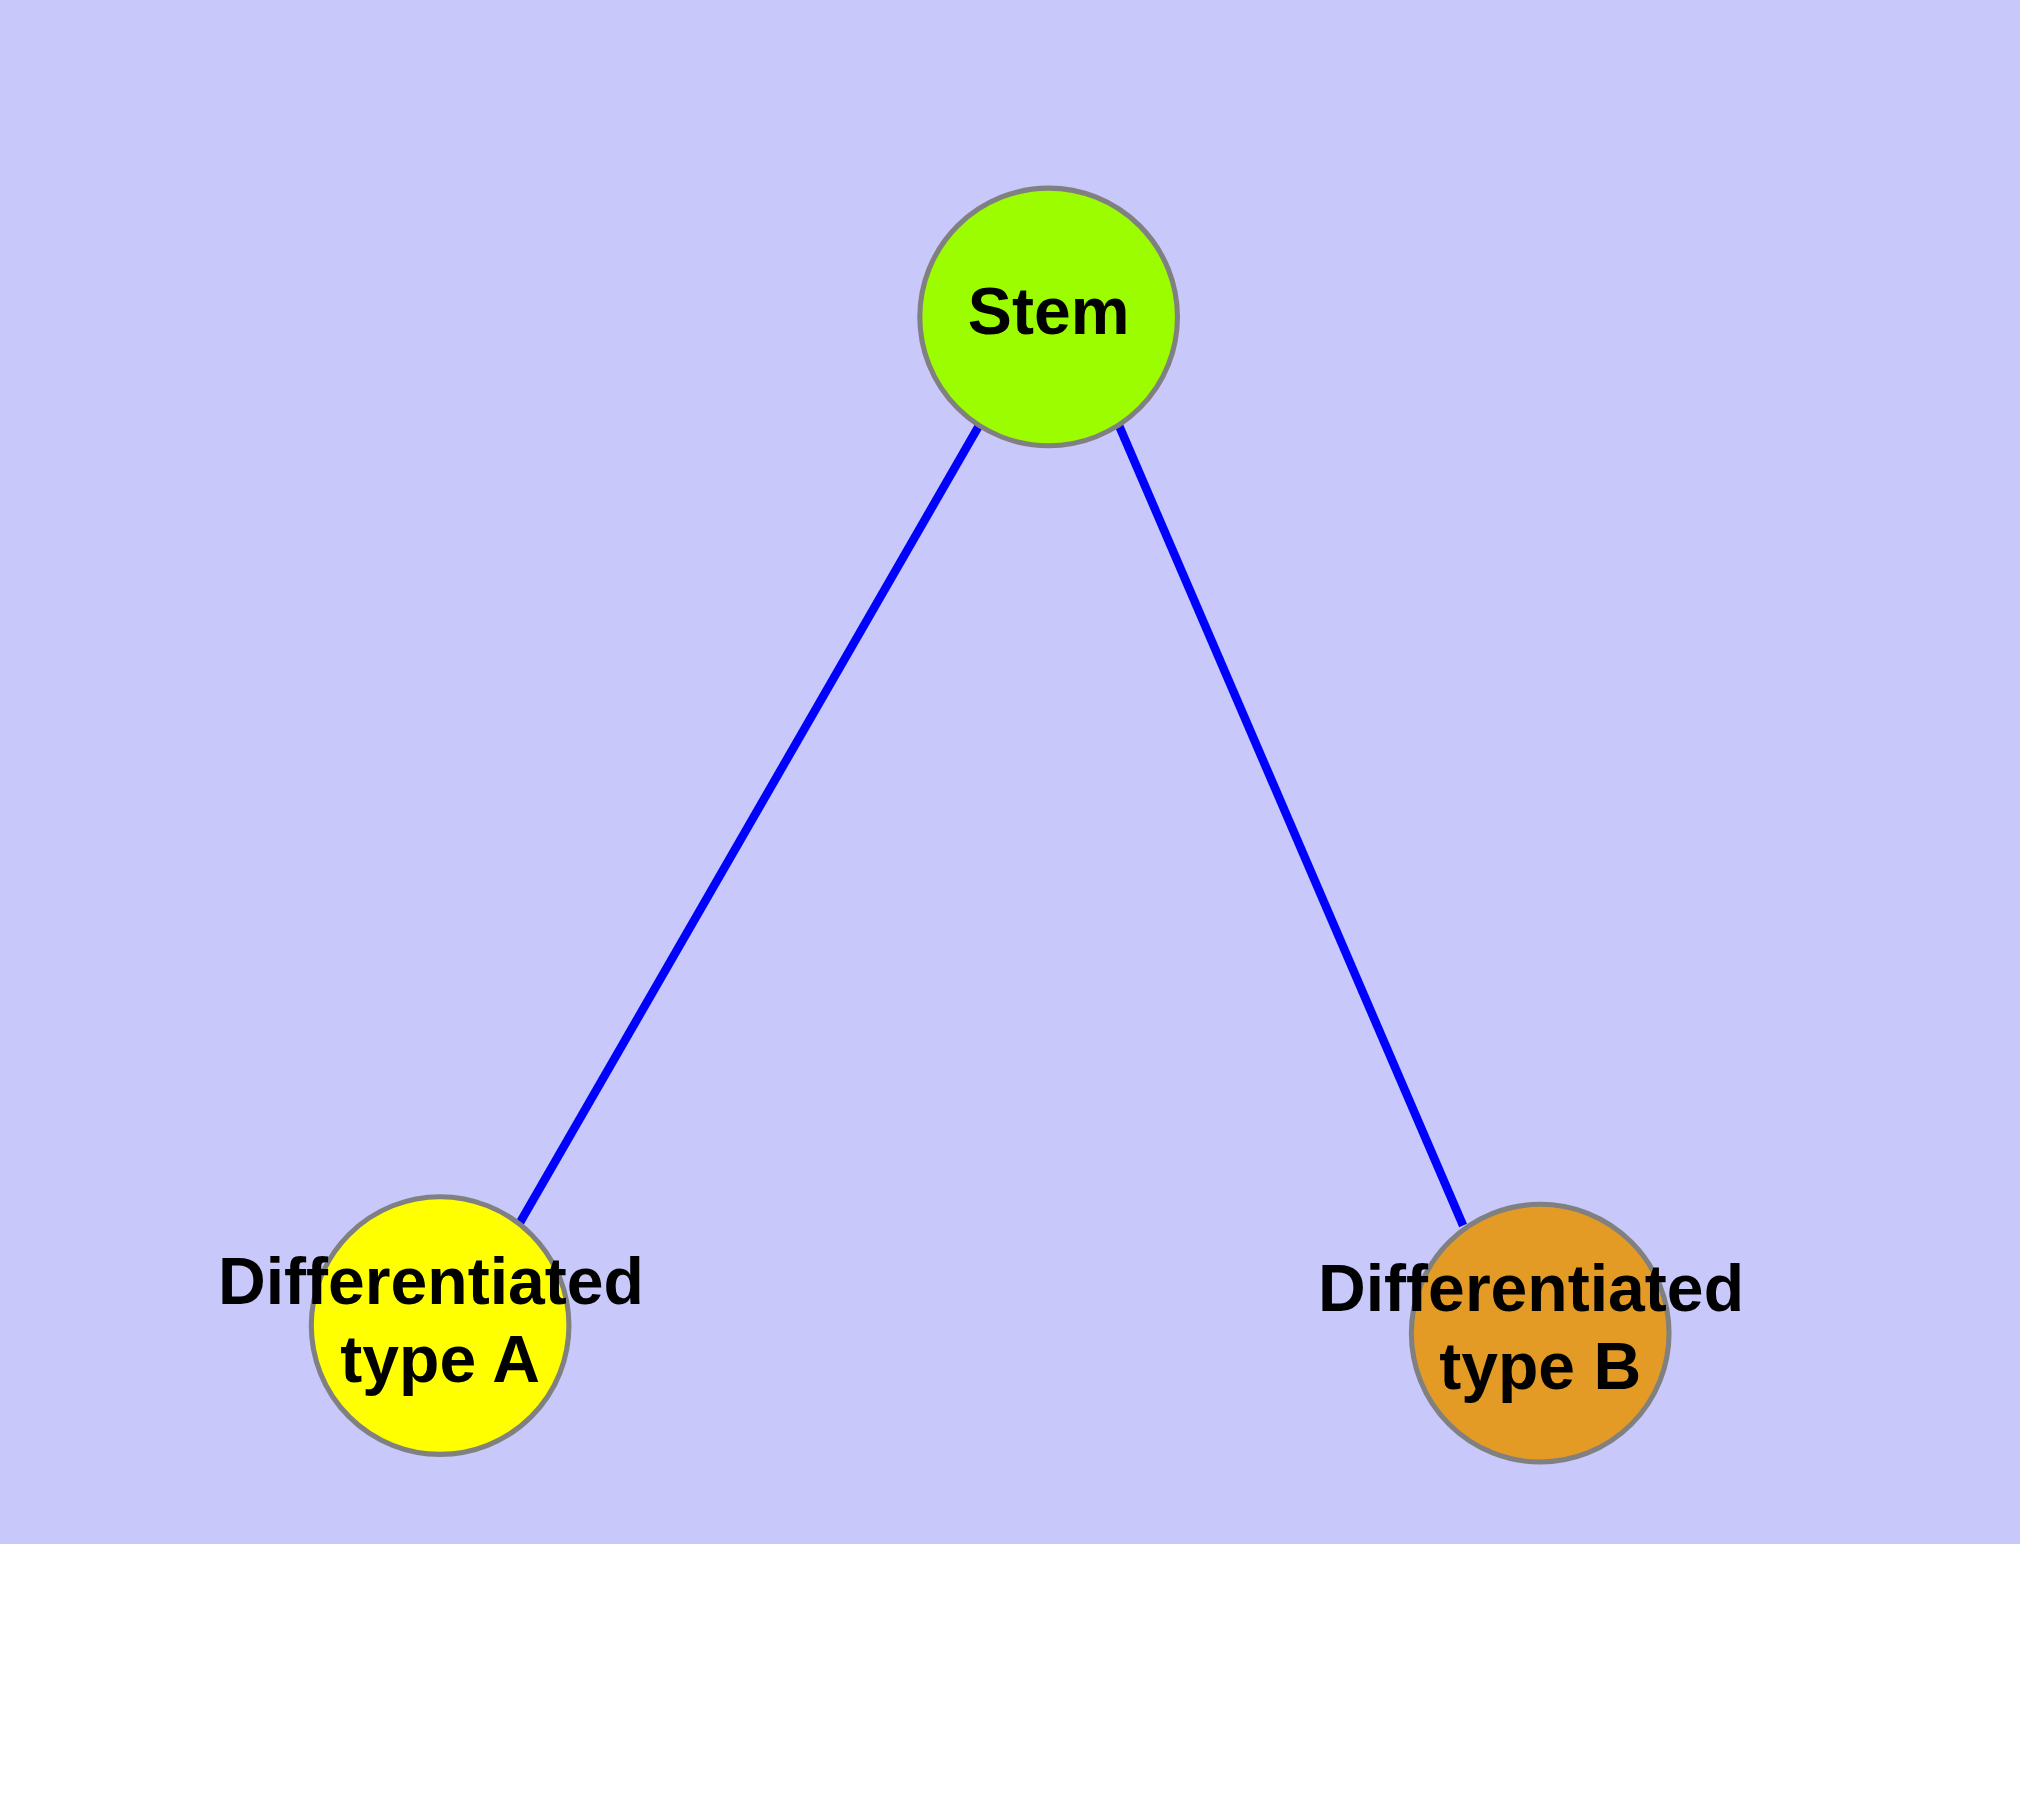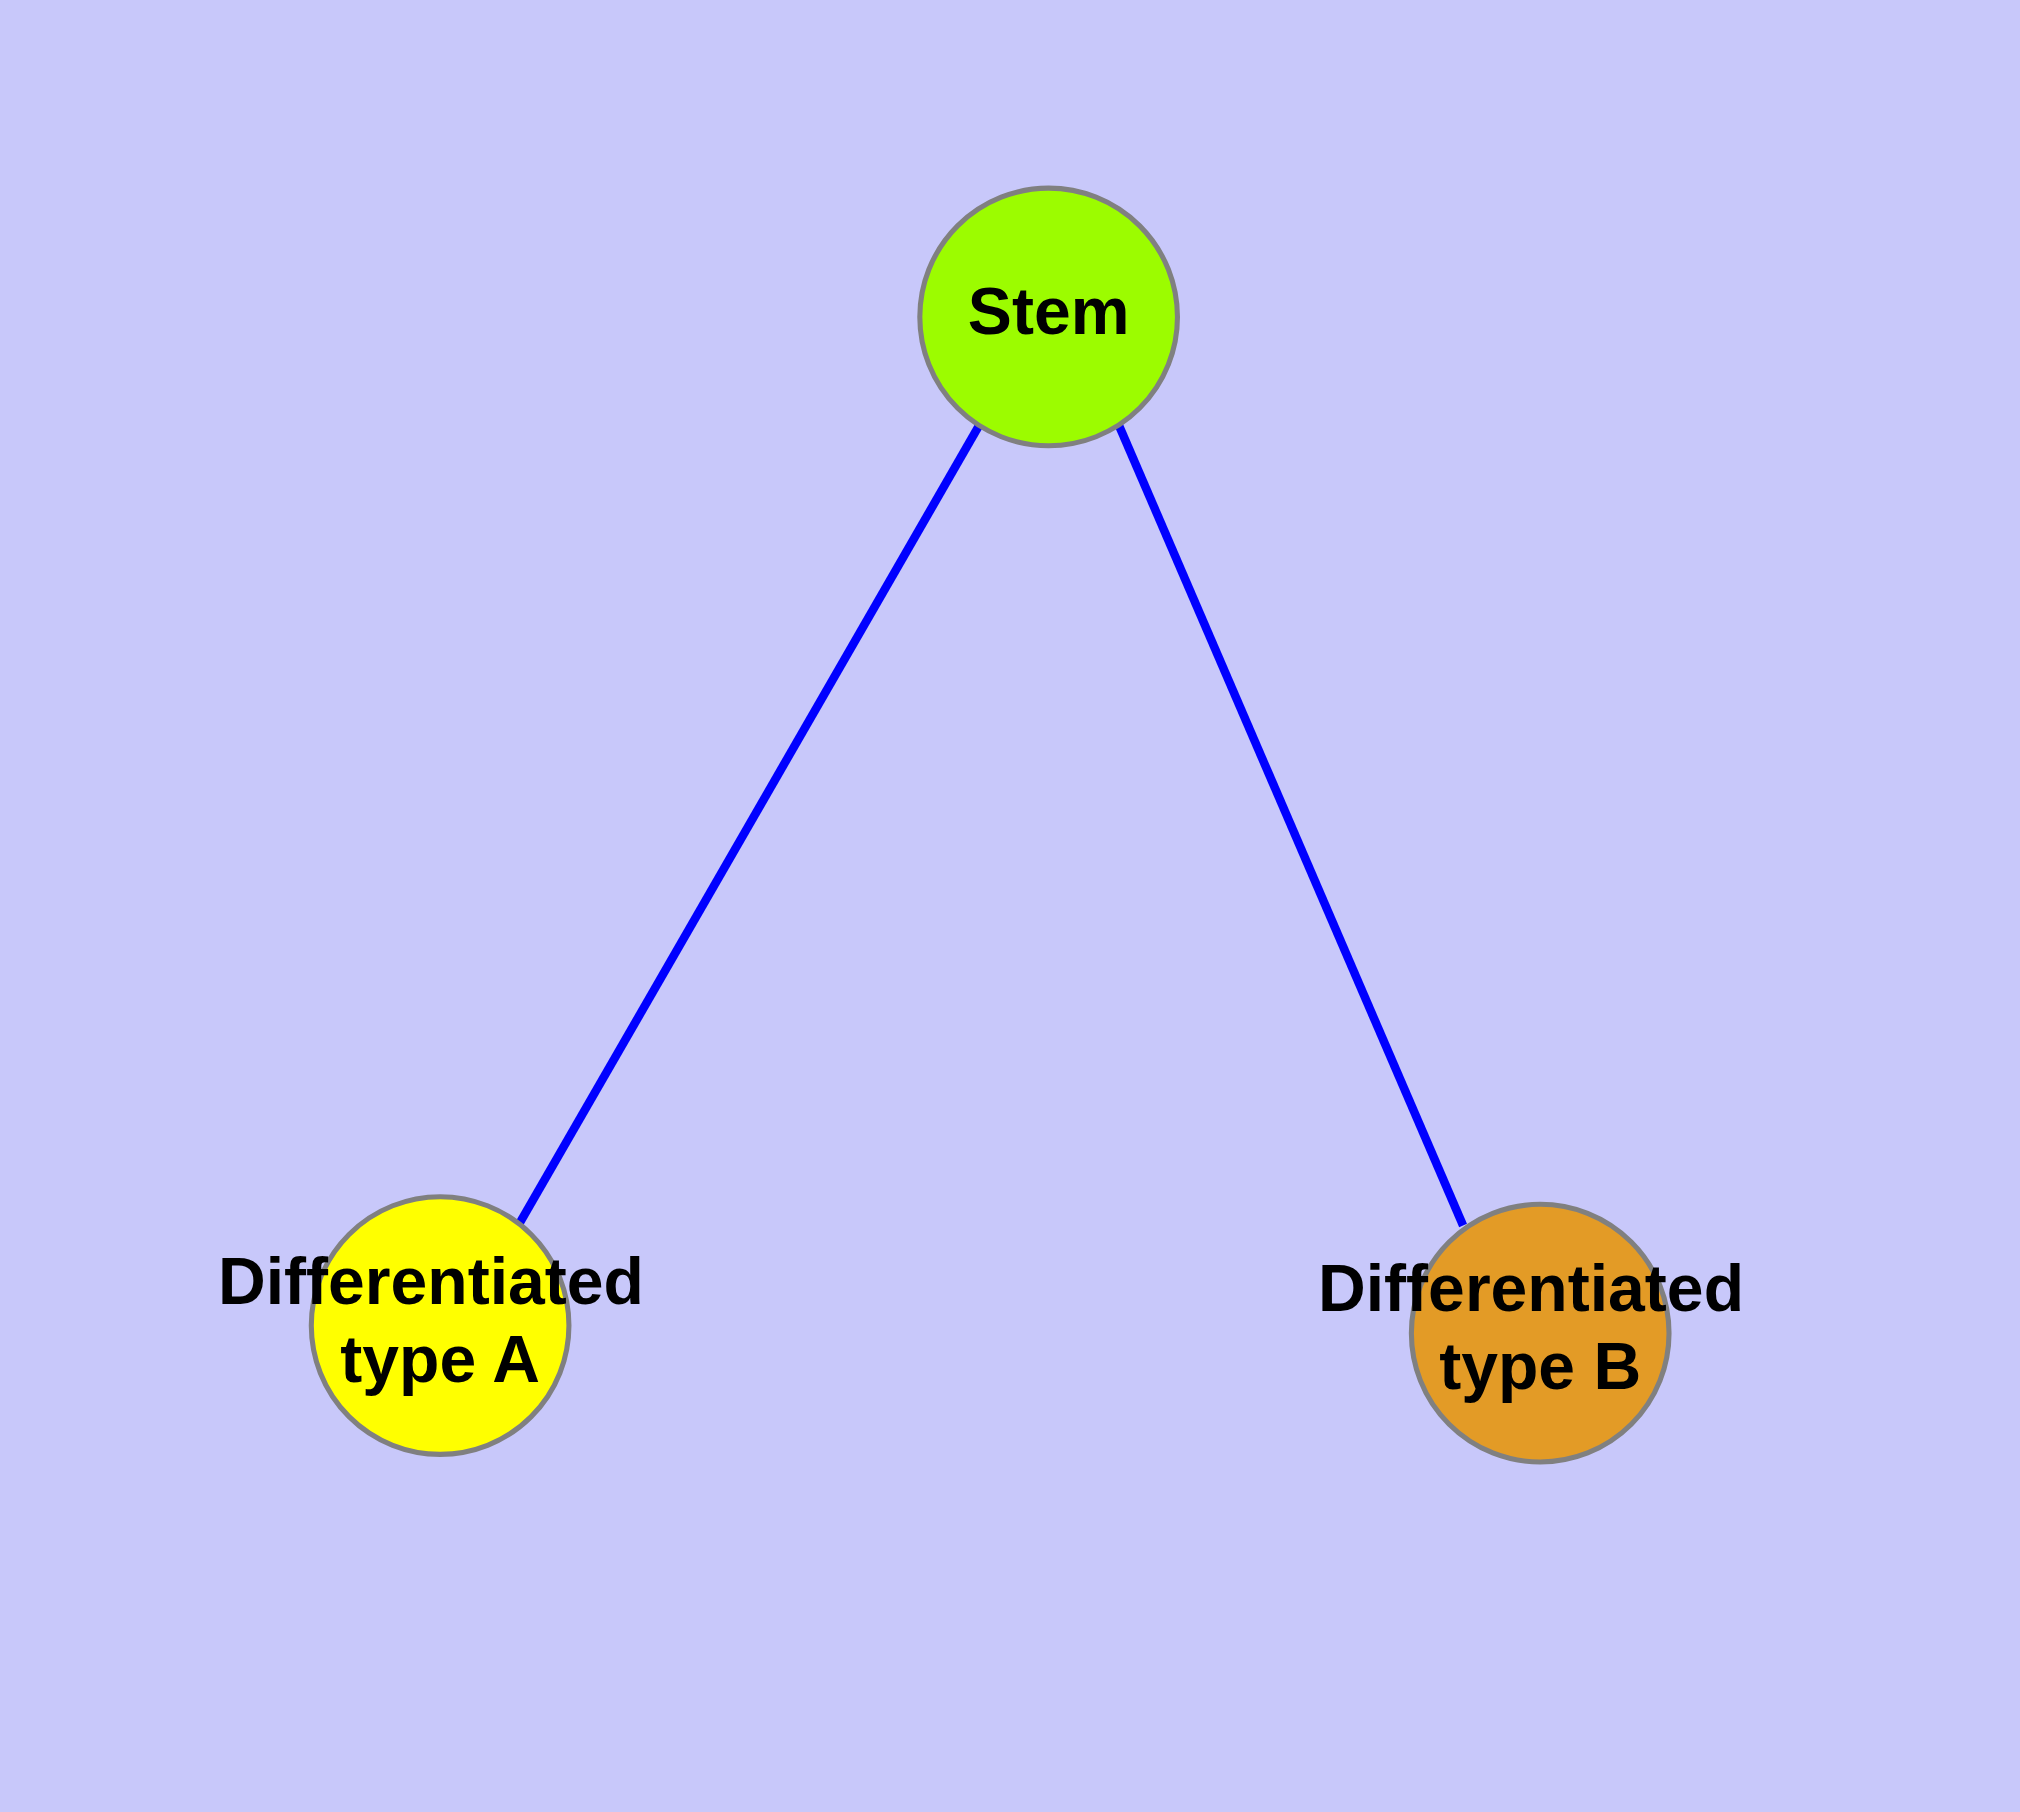--- a/index.html
+++ b/index.html
@@ -32,21 +32,21 @@
     fill: #000000;
     font-family: "Liberation Sans", "DejaVu Sans", sans-serif;
     text-anchor: middle;
     dominant-baseline: middle;
     paint-order: normal;
   }
 </style>
 </head>
 <body>
 
-<div id="canvas" style="width: 2021px; height: 1812px;">
+<div id="canvas" style="width: 2021px; height: 1544px;">
 
   <div id="graph-bg" style="background: rgb(200, 200, 250); width: 2021px; height: 1812px;"></div>
 
   <svg id="graph-svg" viewBox="0 0 2384 2138" xmlns="http://www.w3.org/2000/svg" style="width: 2021px; height: 1812px;">
 
     <g>
       <line class="edge" x1="1155" y1="502" x2="613" y2="1443" stroke="#0000FF" stroke-width="10" stroke-linecap="butt"></line>
       <line class="edge" x1="1320" y1="502" x2="1726" y2="1446" stroke="#0000FF" stroke-width="10" stroke-linecap="butt"></line>
     </g>
 

